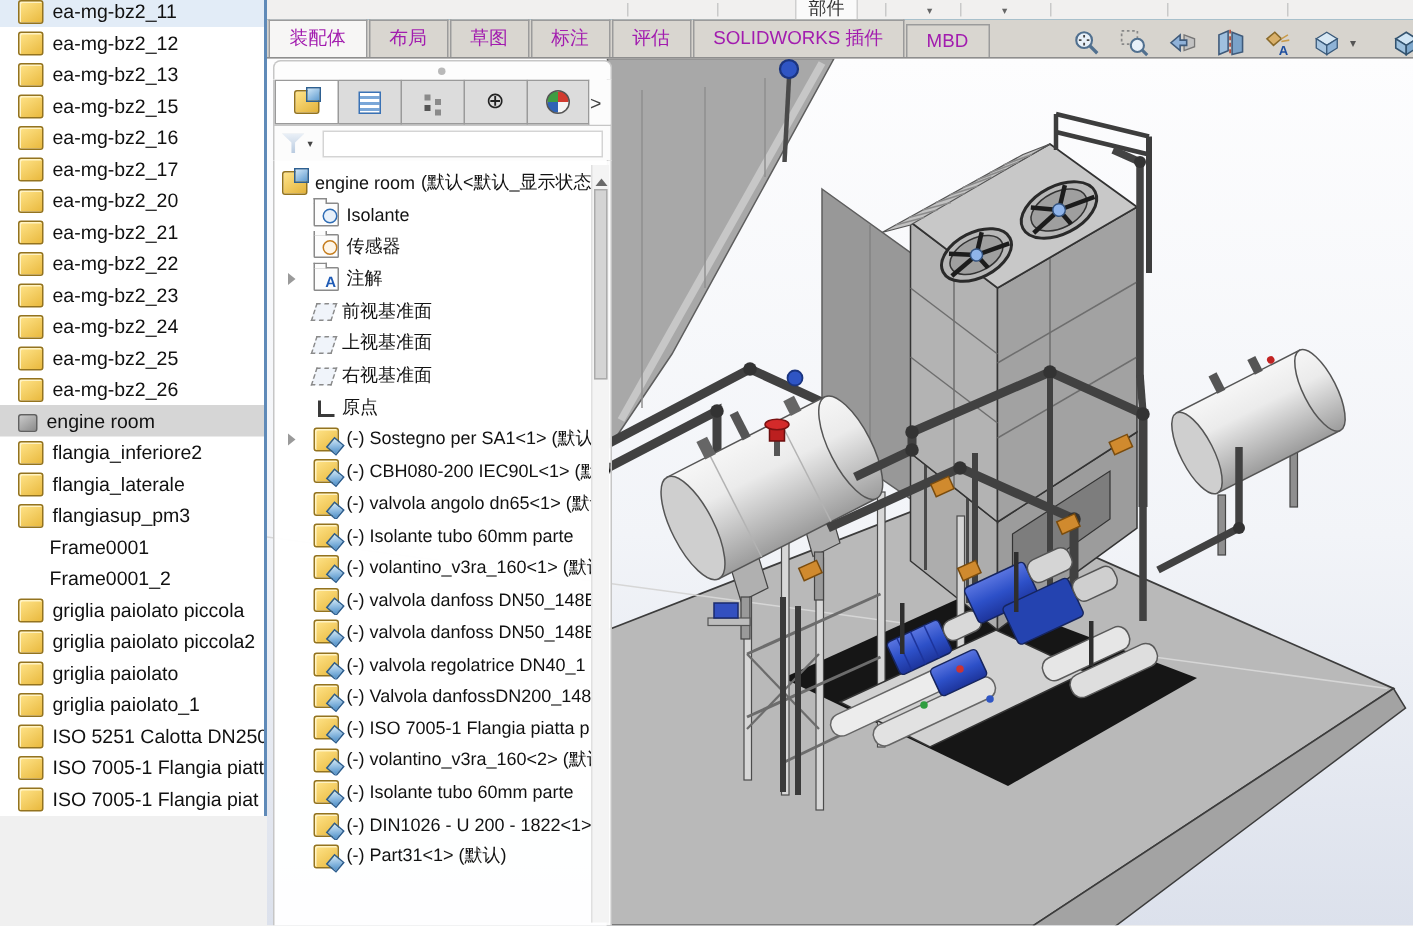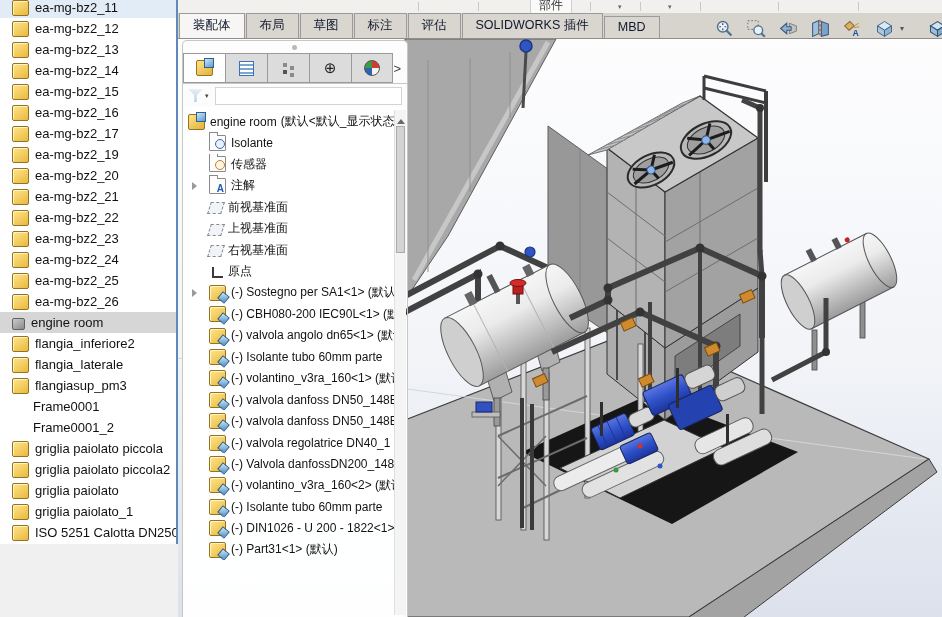--- a/index.html
+++ b/index.html
@@ -35,21 +35,21 @@
   [data-icon="origin-icon"]{width:9px;height:9px;border:none;border-left:2px solid #3a3a3a;border-bottom:2px solid #3a3a3a;margin:2px 0 0 3px;}
 
   
   #top-strip{position:absolute;left:178px;right:0;top:0;height:13px;background:#f1f0ef;border-bottom:1px solid #0369a1;overflow:hidden;z-index:5;}
   #top-strip .sep{position:absolute;top:2px;width:1px;height:9px;background:#c9c9c9;}
   #top-strip .mini-caret{position:absolute;top:3px;font-size:7px;color:#666;}
   #partial-btn{position:absolute;left:352px;top:-5px;font-size:12px;color:#333;background:#fafafa;border:1px solid #cfcfcf;padding:1px 8px;}
 
   
   #ribbon{position:absolute;left:178px;right:0;top:13px;height:25px;background:#d7d4ce;border-bottom:1px solid #8e8e8e;z-index:5;display:flex;align-items:flex-end;padding-left:1px;}
-  .rtab{font-size:12.5px;color:#0f172a;padding:3px 13px 4px;border:1px solid #9b9b9b;border-bottom:none;background:#d9d6d0;margin-right:1px;white-space:nowrap;cursor:default;margin-top:28px;}
+  .rtab{font-size:12.5px;color:#a21caf;padding:3px 13px 4px;border:1px solid #9b9b9b;border-bottom:none;background:#d9d6d0;margin-right:1px;white-space:nowrap;cursor:default;margin-top:28px;}
   .rtab[data-active="true"]{background:#f7f6f5;}
 
   
   #headsup{position:absolute;top:16px;right:-8px;display:flex;align-items:center;gap:6px;z-index:6;}
   .hub{width:26px;height:24px;border:none;background:transparent;padding:1px;display:flex;align-items:center;justify-content:center;}
   .hub svg{width:21px;height:21px;}
   .hu-caret{font-size:8px;color:#555;margin-left:-4px;}
   .hu-gap{width:8px;}
 
   
@@ -417,45 +417,37 @@
         <div class="flrow">
           <span class="icn" data-icon="part-icon"></span>
           <span>ea-mg-bz2_12</span>
         </div>
 
         <div class="flrow">
           <span class="icn" data-icon="part-icon"></span>
           <span>ea-mg-bz2_13</span>
         </div>
 
-        <div class="flrow">
-          <span class="icn" data-icon="part-icon"></span>
-          <span>ea-mg-bz2_14</span>
-        </div>
 
         <div class="flrow">
           <span class="icn" data-icon="part-icon"></span>
           <span>ea-mg-bz2_15</span>
         </div>
 
         <div class="flrow">
           <span class="icn" data-icon="part-icon"></span>
           <span>ea-mg-bz2_16</span>
         </div>
 
         <div class="flrow">
           <span class="icn" data-icon="part-icon"></span>
           <span>ea-mg-bz2_17</span>
         </div>
 
 
-        <div class="flrow">
-          <span class="icn" data-icon="part-icon"></span>
-          <span>ea-mg-bz2_19</span>
-        </div>
 
         <div class="flrow">
           <span class="icn" data-icon="part-icon"></span>
           <span>ea-mg-bz2_20</span>
         </div>
 
         <div class="flrow">
           <span class="icn" data-icon="part-icon"></span>
           <span>ea-mg-bz2_21</span>
         </div>
@@ -677,20 +669,25 @@
             <span class="icn ticn" data-icon="part-asm-icon"></span>
             <span>(-) valvola regolatrice DN40_1</span>
           </div>
 
           <div class="trow">
 
             <span class="icn ticn" data-icon="part-asm-icon"></span>
             <span>(-) Valvola danfossDN200_148</span>
           </div>
 
+          <div class="trow">
+
+            <span class="icn ticn" data-icon="part-asm-icon"></span>
+            <span>(-) ISO 7005-1 Flangia piatta p</span>
+          </div>
 
           <div class="trow">
 
             <span class="icn ticn" data-icon="part-asm-icon"></span>
             <span>(-) volantino_v3ra_160&lt;2&gt; (默认</span>
           </div>
 
           <div class="trow">
 
             <span class="icn ticn" data-icon="part-asm-icon"></span>

